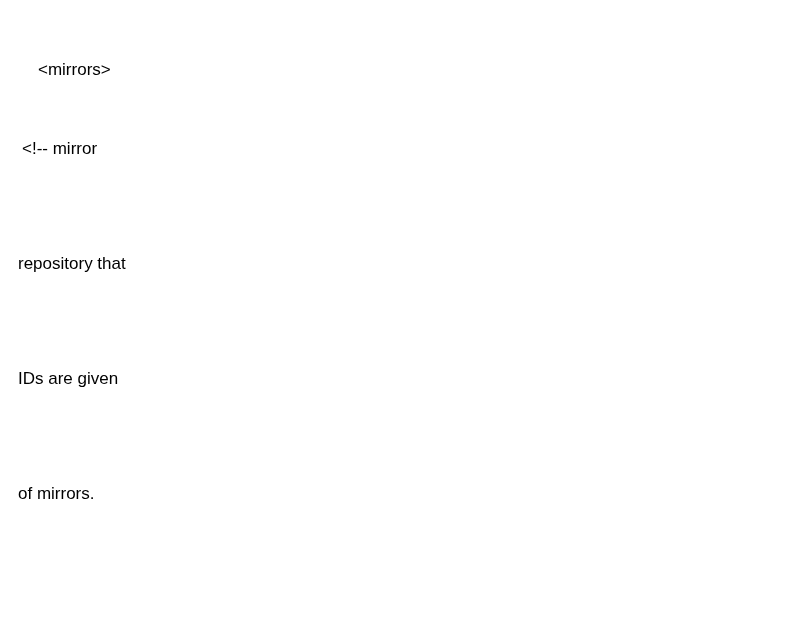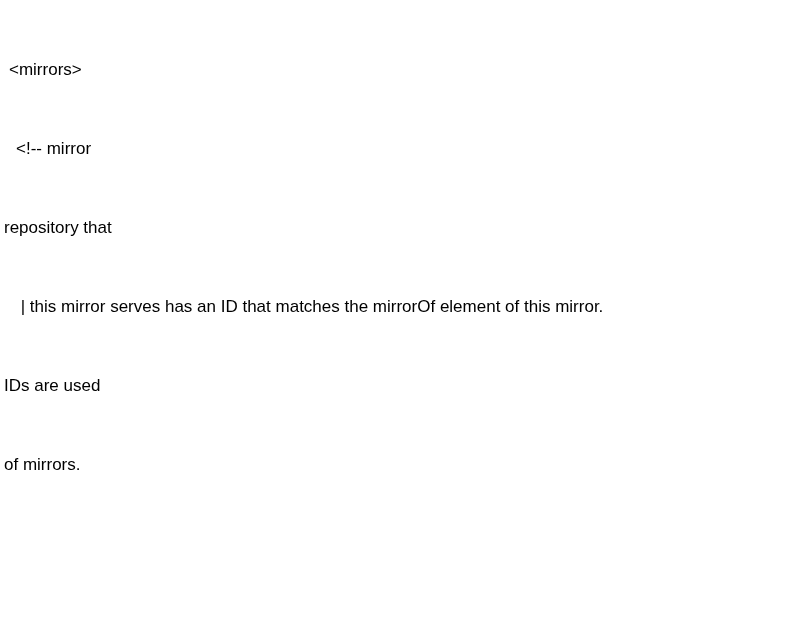--- a/index.html
+++ b/index.html
@@ -14,33 +14,32 @@
       position: relative;
     }
     .code-block {
       white-space: pre-wrap;
       word-wrap: break-word;
       padding: 4px 0 0 0;
     }
     .line {
       display: block;
     }
-    .indent1 { padding-left: 9px; }
-    .indent2 { padding-left: 16px; }
-    .noindent { padding-left: 4px; }
+    .indent1 { padding-left: 38px; }
+    .indent2 { padding-left: 22px; }
+    .noindent { padding-left: 18px; margin-top: 36px; }
   </style>
 </head>
 <body>
 
 <div class="code-block">
   <span class="line indent1">&lt;mirrors&gt;</span>
   <span class="line indent2">&lt;!-- mirror</span>
   <span class="line noindent">repository that</span>
-  <span class="line indent2"> | this mirror serves has an ID that matches the mirrorOf element of this mirror.</span>
-  <span class="line noindent">IDs are used</span>
+  <span class="line noindent">IDs are given</span>
   <span class="line noindent">of mirrors.</span>
   
   
   
   
   
   
   
   
 

